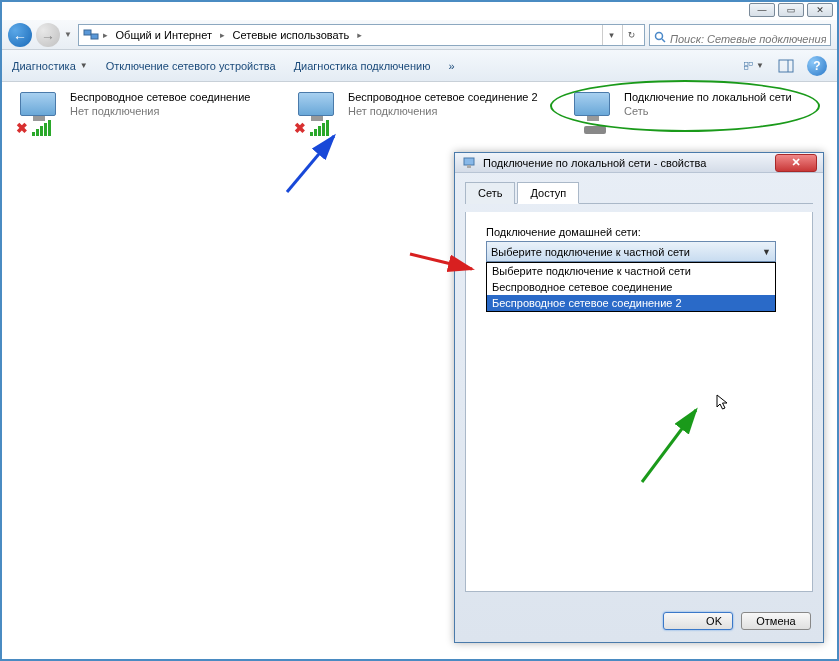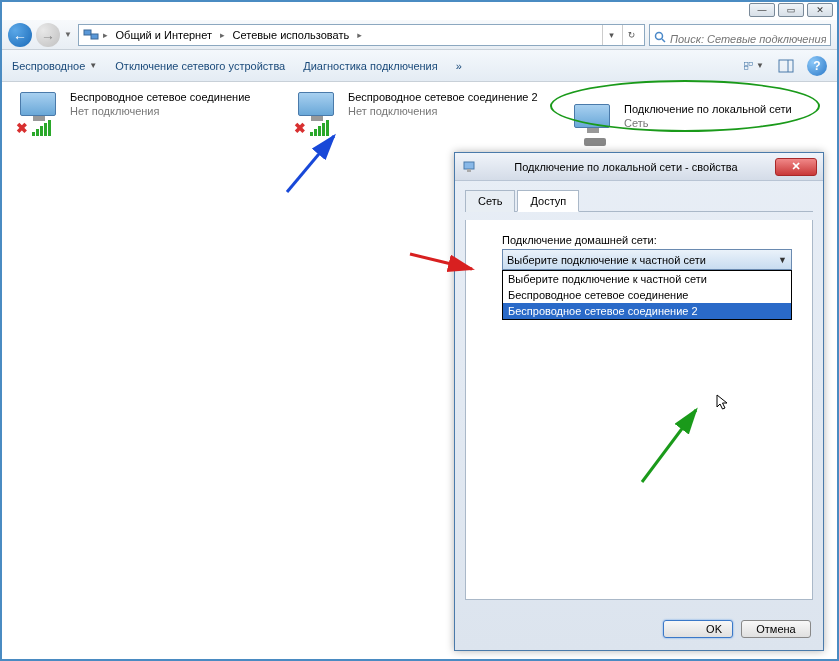--- a/index.html
+++ b/index.html
@@ -45,34 +45,34 @@
 .conn-bars span:nth-child(1){height:4px}.conn-bars span:nth-child(2){height:7px}.conn-bars span:nth-child(3){height:10px}.conn-bars span:nth-child(4){height:13px}.conn-bars span:nth-child(5){height:16px}
 .conn-cable { position: absolute; left: 14px; bottom: 4px; width: 22px; height: 8px; background: #888; border-radius: 2px; }
 .conn-text { display: flex; flex-direction: column; line-height: 1.3; }
 .conn-title { color: #000; }
 .conn-sub { color: #777; }
 
 .highlight-oval { position: absolute; width: 270px; height: 52px; border: 2px solid #1a9a1a; border-radius: 50%; pointer-events: none; }
 
 
 .dialog { position: absolute; width: 370px; background: linear-gradient(#e8eef6,#dce4ee); border: 1px solid #4a7aaa; box-shadow: 0 0 8px rgba(0,0,0,.3); }
-.dlg-title { height: 28px; background: linear-gradient(#f0f4fa,#d4dce8); display: flex; align-items: center; padding: 0 6px; gap: 6px; border-bottom: 1px solid #b8c4d4; text-align: center; }
+.dlg-title { height: 20px; background: linear-gradient(#f0f4fa,#d4dce8); display: flex; align-items: center; padding: 0 6px; gap: 6px; border-bottom: 1px solid #b8c4d4; }
 .dlg-title-icon { width: 16px; height: 16px; display: flex; align-items: center; justify-content: center; color: #4a7aaa; }
 .dlg-title-text { flex: 1; color: #000; }
 .dlg-close { width: 42px; height: 18px; background: linear-gradient(#f08888,#c83838); border: 1px solid #a82828; border-radius: 3px; color: #fff; display: flex; align-items: center; justify-content: center; font-size: 11px; font-weight: bold; }
 .dlg-body { padding: 8px 10px 10px; }
 .tabs { display: flex; border-bottom: 1px solid #aab8c8; margin-bottom: 8px; }
 .tab { padding: 4px 12px; border: 1px solid #aab8c8; border-bottom: none; background: #e8eef4; margin-right: 2px; position: relative; top: 1px; }
 .tab.active { background: #fff; border-bottom: 1px solid #fff; }
 .tab-panel { background: #fff; border: 1px solid #aab8c8; border-top: none; padding: 14px 16px 20px; min-height: 380px; position: relative; }
 .group-label { margin-bottom: 8px; }
 .chk-row { display: flex; align-items: flex-start; gap: 6px; margin-bottom: 10px; }
 .chk-row input { margin-top: 1px; }
 .chk-text { line-height: 1.35; }
-.indent { margin-left: 20px; }
+.indent { margin-left: 4px; }
 .combo { width: 290px; height: 21px; border: 1px solid #6a8ab0; background: linear-gradient(#eaf2fa,#c8dcf0); display: flex; align-items: center; padding: 0 4px; justify-content: space-between; margin-top: 3px; }
 .combo-arrow { font-size: 9px; color: #333; }
 .combo-list { width: 290px; border: 1px solid #000; background: #fff; position: absolute; }
 .combo-opt { padding: 2px 5px; white-space: nowrap; overflow: hidden; }
 .combo-opt.sel { background: #2a6ac8; color: #fff; }
 .link { color: #0048c8; text-decoration: underline; cursor: pointer; display: inline-block; line-height: 1.4; }
 .btn { padding: 2px 10px; border: 1px solid #888; background: linear-gradient(#f8f8f8,#e0e0e0); border-radius: 3px; min-width: 70px; text-align: center; }
 .dlg-footer { display: flex; justify-content: flex-end; gap: 8px; padding: 10px 12px 12px; }
 .btn-primary { border: 1px solid #3a78c8; box-shadow: 0 0 2px #5a98e8; text-align: right; }
 
@@ -117,25 +117,25 @@
           <circle cx="5" cy="5" r="3.5" fill="none" stroke="#4a88c8" stroke-width="1.5"></circle>
           <line x1="8" y1="8" x2="11" y2="11" stroke="#4a88c8" stroke-width="1.5"></line>
         </svg>
     </span>
     <input class="search-input" placeholder="Поиск: Сетевые подключения" style="">
   </div>
 </div>
 
 <div class="toolbar">
   <div class="tb-item">
-      <span>Беспроводное</span> 
+      <span>Диагностика</span> 
       <span class="tb-drop">▼</span>
     </div>
   <div class="tb-item">Отключение сетевого устройства</div>
-  <div class="tb-item">Диагностика подключения</div>
+  <div class="tb-item">Диагностика подключению</div>
   <div class="tb-item">»</div>
   <div class="tb-right">
     <div class="tb-ico">
       <svg width="18" height="14" viewBox="0 0 18 14">
           <rect x="1" y="1" width="6" height="5" fill="none" stroke="#4a7aaa"></rect>
           <rect x="9" y="1" width="6" height="5" fill="none" stroke="#4a7aaa"></rect>
           <rect x="1" y="8" width="6" height="5" fill="none" stroke="#4a7aaa"></rect>
         </svg>
       <span class="tb-drop" style="margin-left:2px">▼</span>
     </div>
@@ -180,21 +180,21 @@
           <span></span>
           <span></span>
         </span>
     </div>
     <div class="conn-text">
       <span class="conn-title">Беспроводное сетевое соединение 2</span>
       <span class="conn-sub">Нет подключения</span>
     </div>
   </div>
 
-  <div class="conn-item" style="left:566px; top:18px">
+  <div class="conn-item" style="left:566px; top:6px">
     <div class="conn-icon-wrap">
       <div class="conn-monitor"></div>
       <div class="conn-cable"></div>
     </div>
     <div class="conn-text">
       <span class="conn-title">Подключение по локальной сети</span>
       <span class="conn-sub">Сеть</span>
     </div>
   </div>
 

